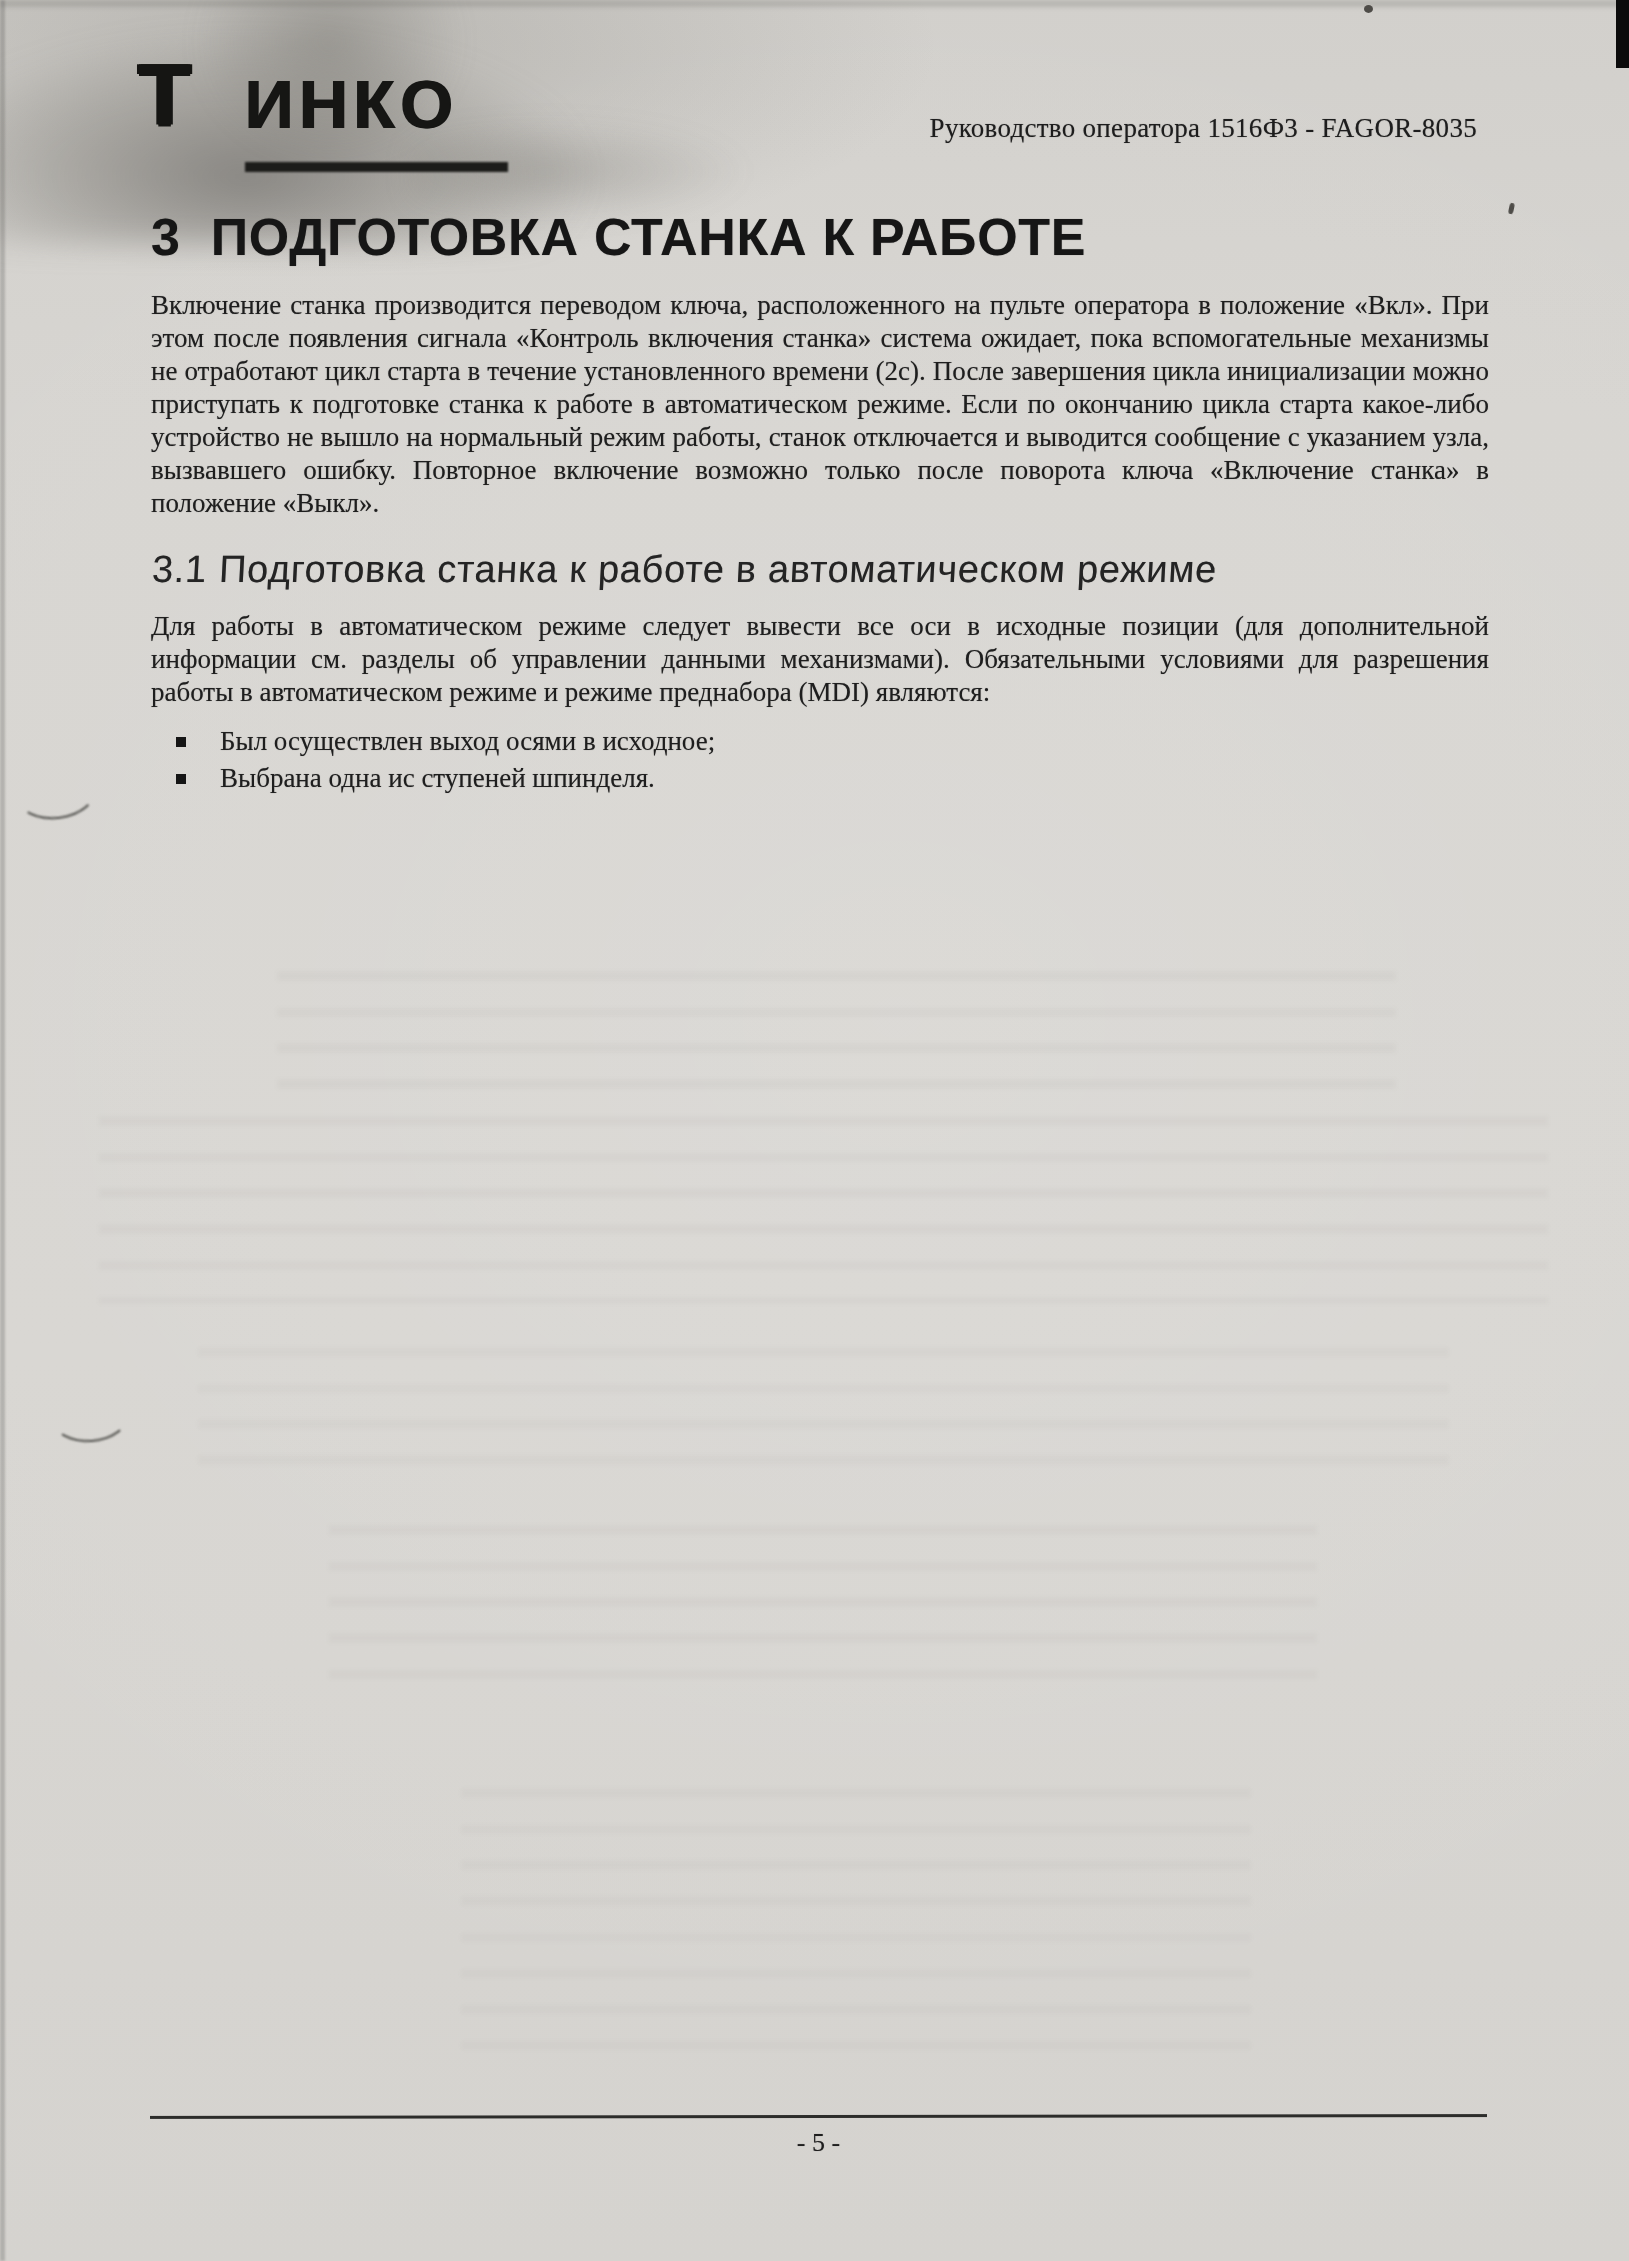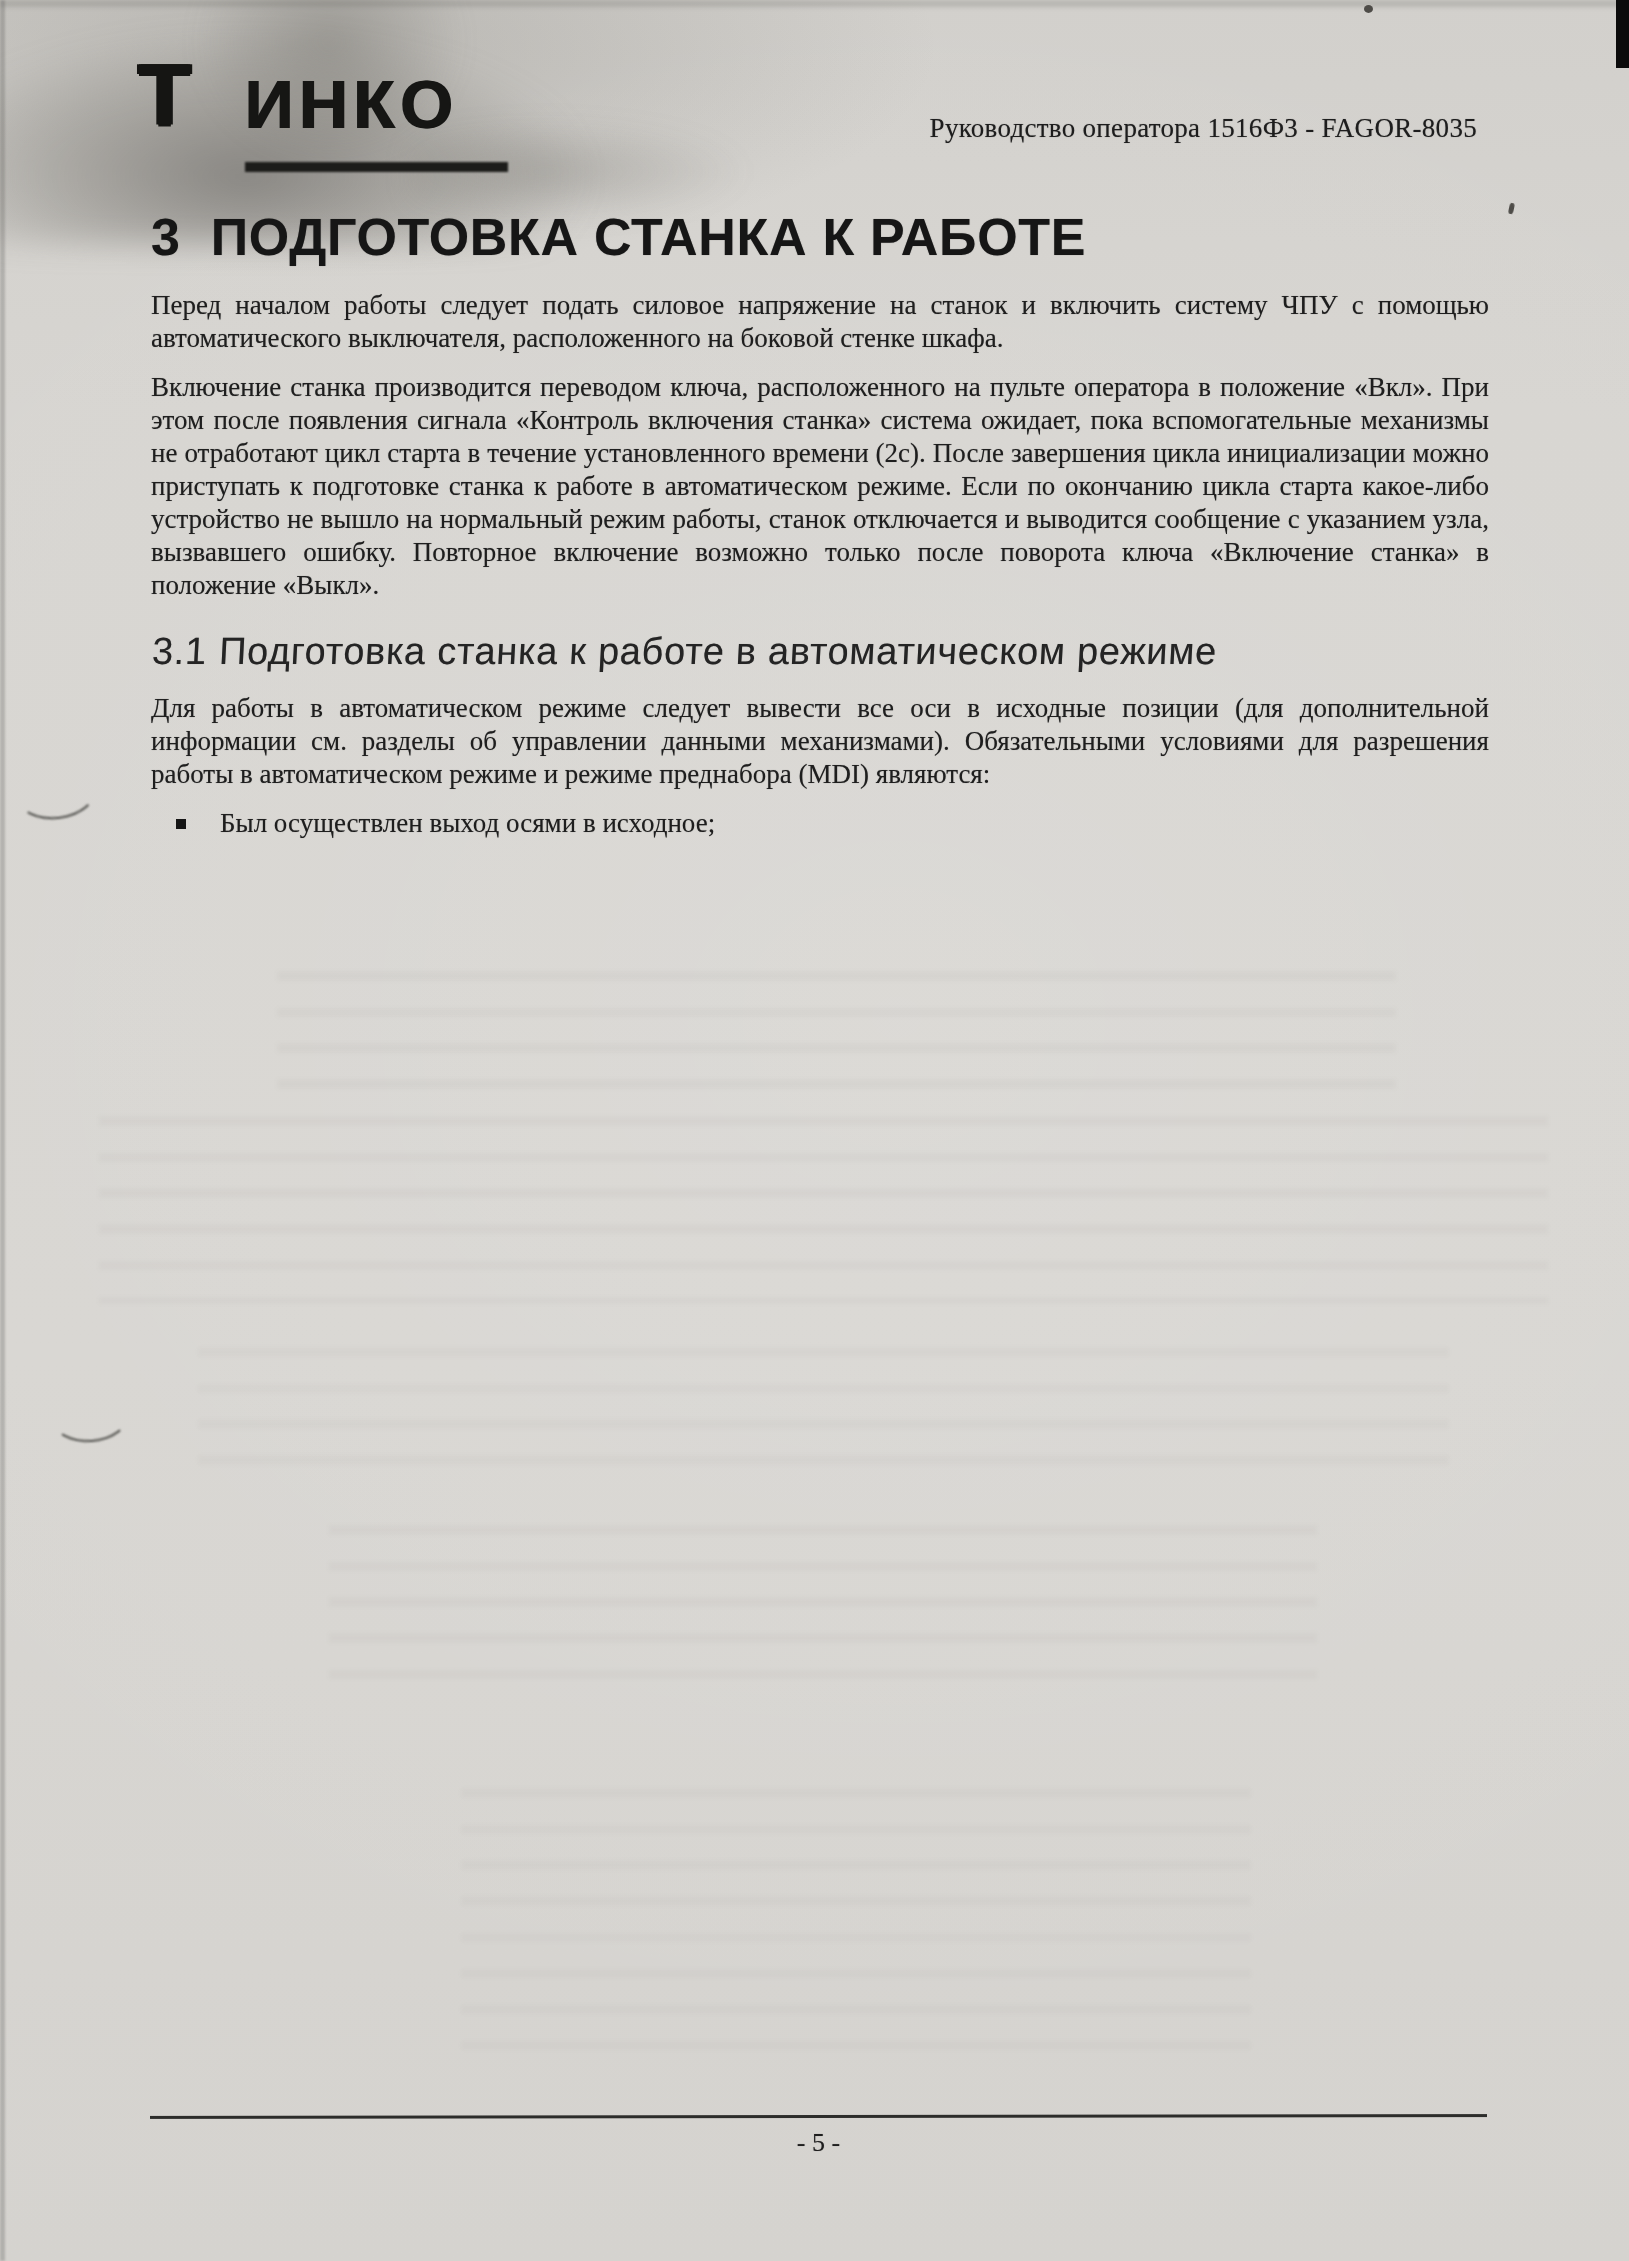--- a/index.html
+++ b/index.html
@@ -101,33 +101,36 @@
       <span class="logo-underline"></span>
     </div>
     <div class="doc-title">Руководство оператора 1516Ф3 - FAGOR-8035</div>
   </header>
 
   <main>
     <h1>
       <span class="num">3</span><span>ПОДГОТОВКА СТАНКА К РАБОТЕ</span>
     </h1>
 
-    <p>Перед началом работы следует подать силовое напряжение на станок и включить систему ЧПУ с помощью автоматического выключателя, расположенного на боковой стенке шкафа.</p>
     <p>Включение станка производится переводом ключа, расположенного на пульте оператора в положение «Вкл». При этом после появления сигнала «Контроль включения станка» система ожидает, пока вспомогательные механизмы не отработают цикл старта в течение установленного времени (2с). После завершения цикла инициализации можно приступать к подготовке станка к работе в автоматическом режиме. Если по окончанию цикла старта какое-либо устройство не вышло на нормальный режим работы, станок отключается и выводится сообщение с указанием узла, вызвавшего ошибку. Повторное включение возможно только после поворота ключа «Включение станка» в положение «Выкл».</p>
 
     <h2>
       <span class="num">3.1</span><span>Подготовка станка к работе в автоматическом режиме</span>
     </h2>
 
     <p>Для работы в автоматическом режиме следует вывести все оси  в исходные позиции (для дополнительной информации см. разделы об управлении данными механизмами). Обязательными условиями для разрешения работы в автоматическом режиме и режиме преднабора (MDI) являются:</p>
 
     <ul>
       <li>
         <span class="sq"></span>
         <span>Был осуществлен выход осями в исходное;</span>
+      </li>
+      <li>
+        <span class="sq"></span>
+        <span>Выбрана одна ис ступеней шпинделя.</span>
       </li>
     </ul>
 
   </main>
 
   <footer>
     <div class="foot-rule"></div>
     <span class="page-num">- 5 -</span>
   </footer>
 

